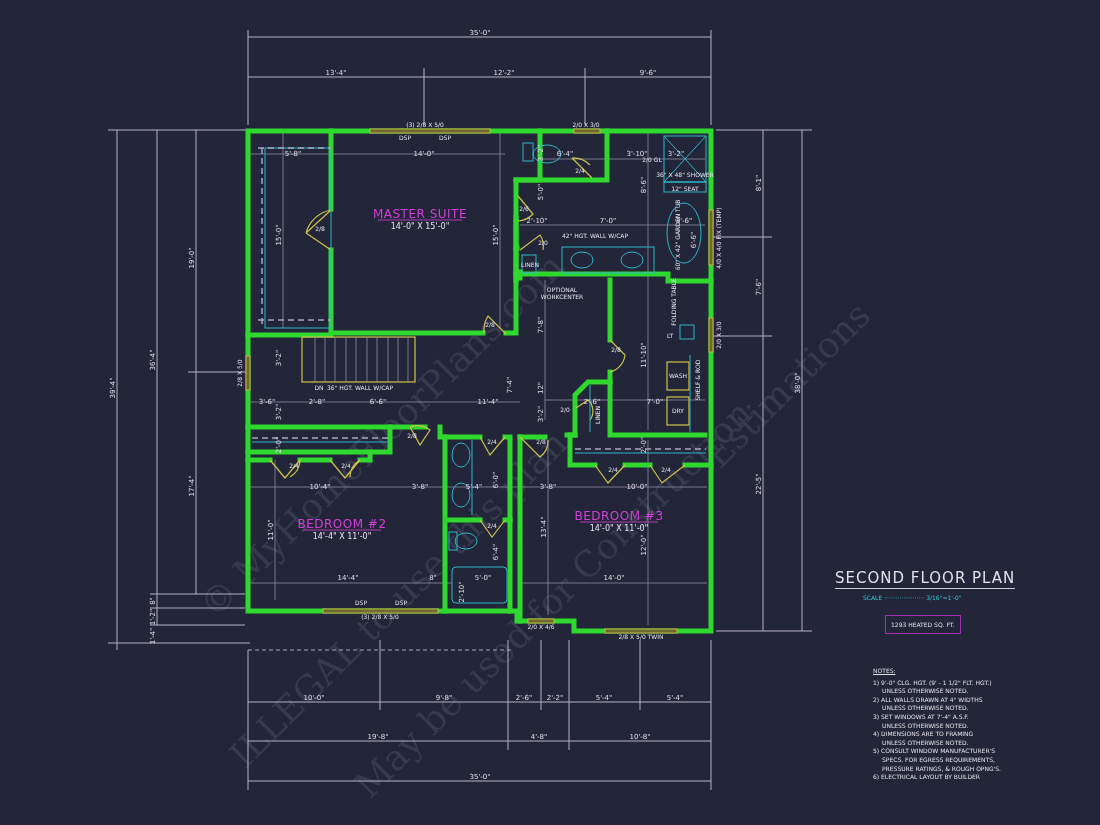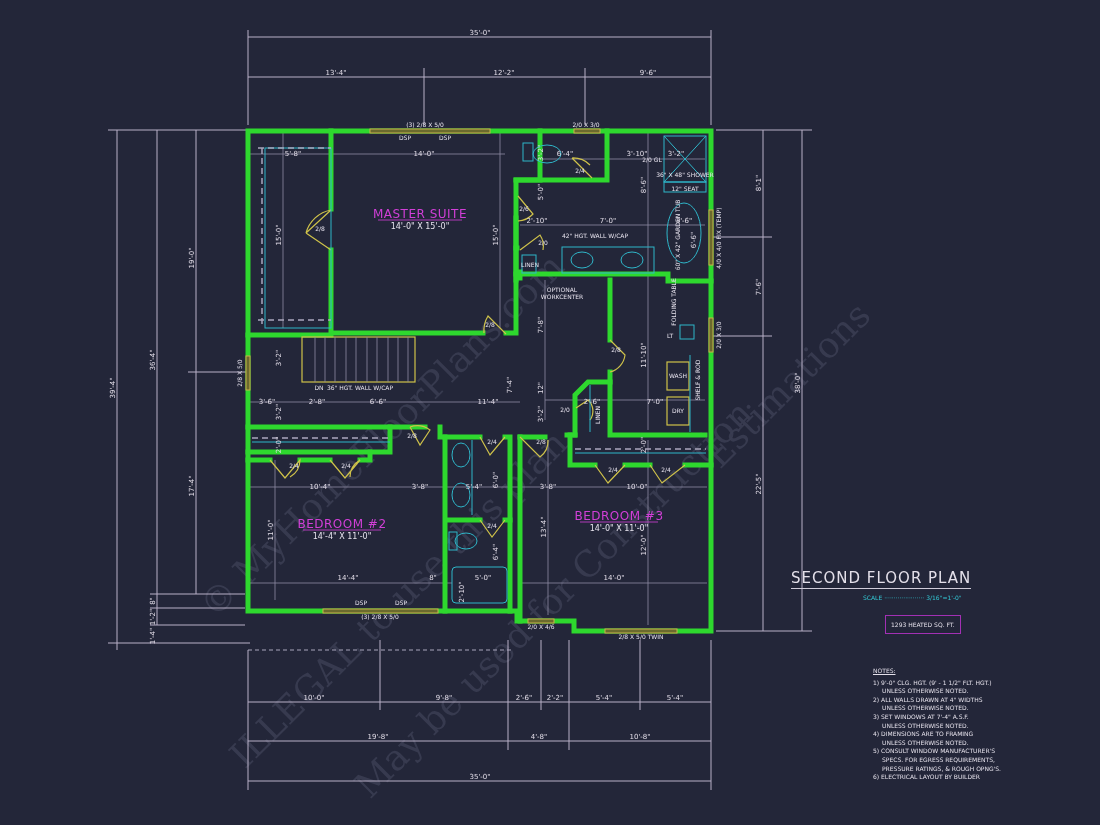--- a/index.html
+++ b/index.html
@@ -10,21 +10,21 @@
   .wall{stroke:#2ed82e;stroke-width:5;fill:none;stroke-linejoin:miter;stroke-linecap:square;}
   .win{stroke:#c9b24a;stroke-width:1;fill:#6b6a2e;}
   .door{stroke:#cfc24a;stroke-width:1.2;fill:none;}
   .fix{stroke:#2fb6c9;stroke-width:1;fill:none;}
   .grid{stroke:#8d8aa3;stroke-width:0.8;fill:none;}
   .dash{stroke:#aaa6bd;stroke-width:1.5;stroke-dasharray:6,4;fill:none;}
   .lbl{fill:#e7e3ee;font-size:6px;font-family:"DejaVu Sans",sans-serif;text-anchor:middle;}
   .room{fill:#d23fd8;font-size:12px;font-family:"DejaVu Sans",sans-serif;text-anchor:middle;letter-spacing:0.5px;}
   .roomsize{fill:#e7e3ee;font-size:8px;font-family:"DejaVu Sans",sans-serif;text-anchor:middle;}
   .wm{fill:#3a3d52;font-family:"DejaVu Serif",serif;font-size:36px;opacity:0.9;}
-  #title{position:absolute;left:791px;top:569px;color:#e4e0ea;font-size:15px;letter-spacing:1px;
+  #title{position:absolute;left:835px;top:569px;color:#e4e0ea;font-size:15px;letter-spacing:1px;
     border-bottom:1px solid #cfcbd9;padding-bottom:1px;font-family:"DejaVu Sans",sans-serif;}
   #scale{position:absolute;left:863px;top:594px;color:#33c9d6;font-size:6px;font-family:"DejaVu Sans",sans-serif;}
   #sqft{position:absolute;left:885px;top:615px;border:1px solid #a230b4;color:#e4e0ea;
     font-size:6px;padding:5px 5px;font-family:"DejaVu Sans",sans-serif;}
   #notes{position:absolute;left:873px;top:667px;color:#e4e0ea;font-size:6px;line-height:8.6px;font-family:"DejaVu Sans",sans-serif;}
   #notes .h{text-decoration:underline;margin-bottom:3px;}
   #notes .ind{padding-left:9px;}
 </style>
 </head>
 <body>

